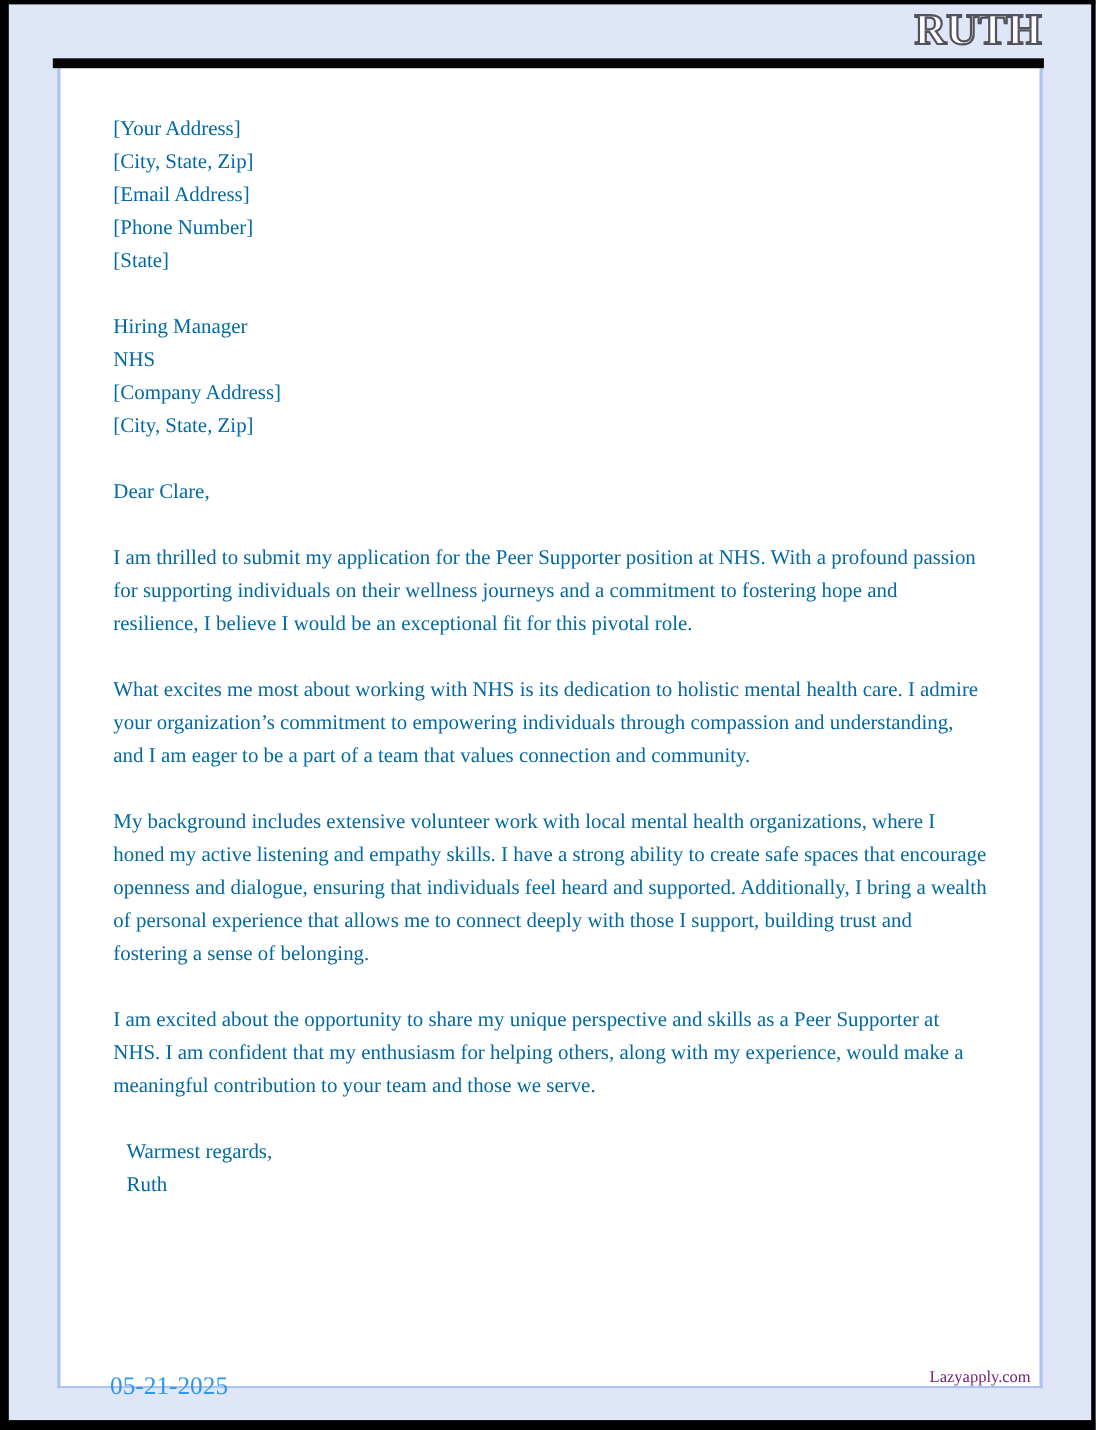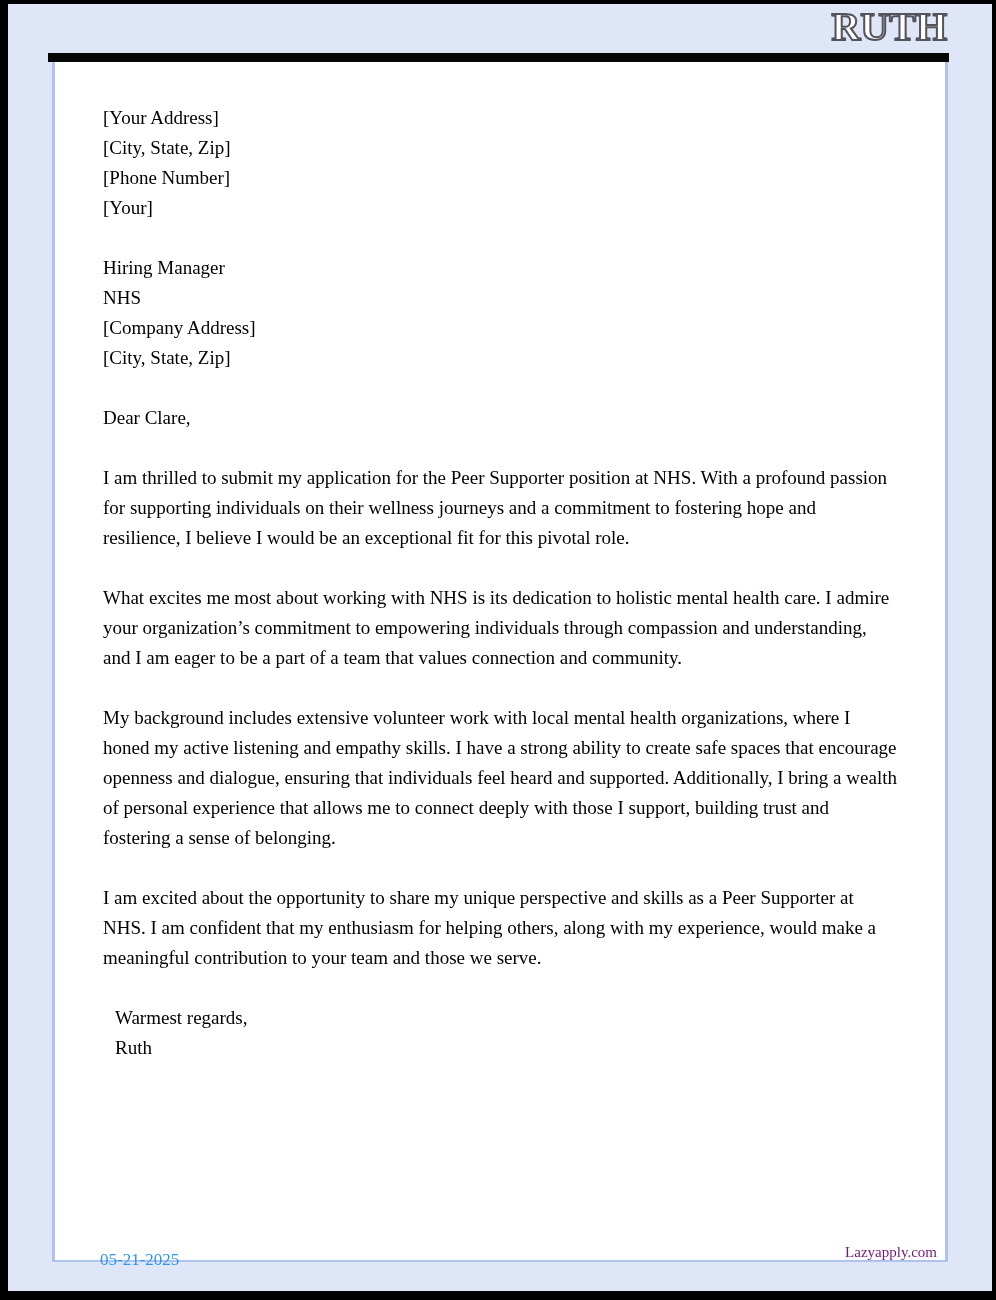--- a/index.html
+++ b/index.html
@@ -52,34 +52,34 @@
     background: #ffffff;
     border-left: 3px solid #aec4ee;
     border-right: 3px solid #aec4ee;
     border-bottom: 2px solid #aec4ee;
     box-sizing: border-box;
     z-index: 1;
   }
 
   .letter-content {
     padding: 41px 48px 0 48px;
-    color: #000000;
+    color: #0369a1;
     font-size: 19px;
     line-height: 30px;
   }
   .block { margin: 0 0 30px 0; }
   .block div { height: 30px; }
   .letter-content p { margin: 0 0 30px 0; }
   .closing-block { margin: 12px; }
 
   .date-stamp {
     position: absolute;
     left: 100px;
     top: 1245px;
-    font-size: 17px;
+    font-size: 23px;
     line-height: 30px;
     color: #2d96f0;
     z-index: 4;
   }
 
   .watermark {
     position: absolute;
     right: 8px;
     bottom: -1px;
     font-size: 15px;
@@ -94,22 +94,23 @@
 
   <div class="brand">RUTH</div>
   <div class="top-bar"></div>
 
   <div class="document">
     <div class="letter-content">
 
       <div class="block">
         <div>[Your Address]</div>
         <div>[City, State, Zip]</div>
+        <div>[Email Address]</div>
         <div>[Phone Number]</div>
-        <div>[Your]</div>
+        <div>[State]</div>
       </div>
 
       <div class="block">
         <div>Hiring Manager</div>
         <div>NHS</div>
         <div>[Company Address]</div>
         <div>[City, State, Zip]</div>
       </div>
 
       <div class="block">

